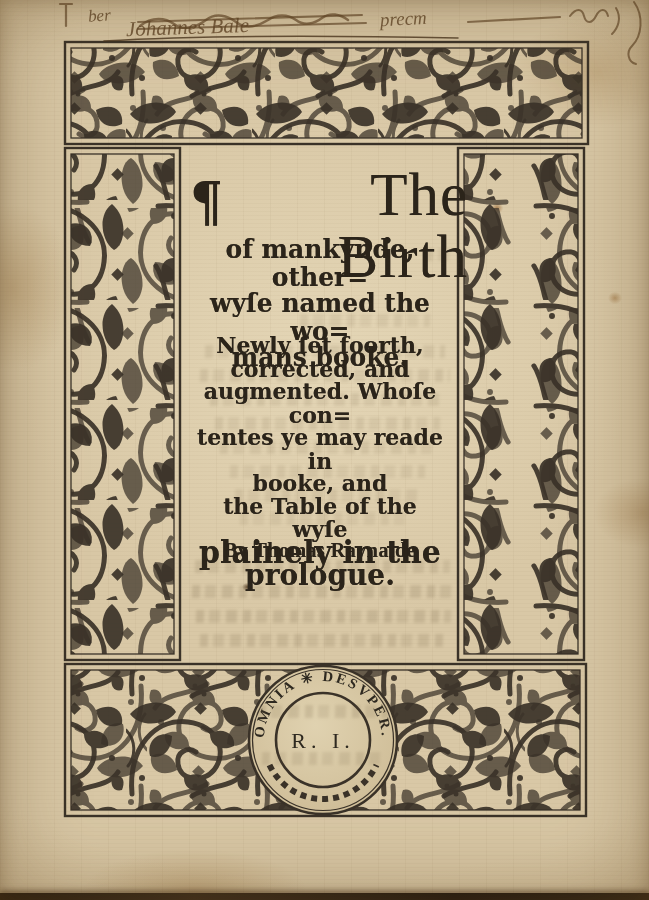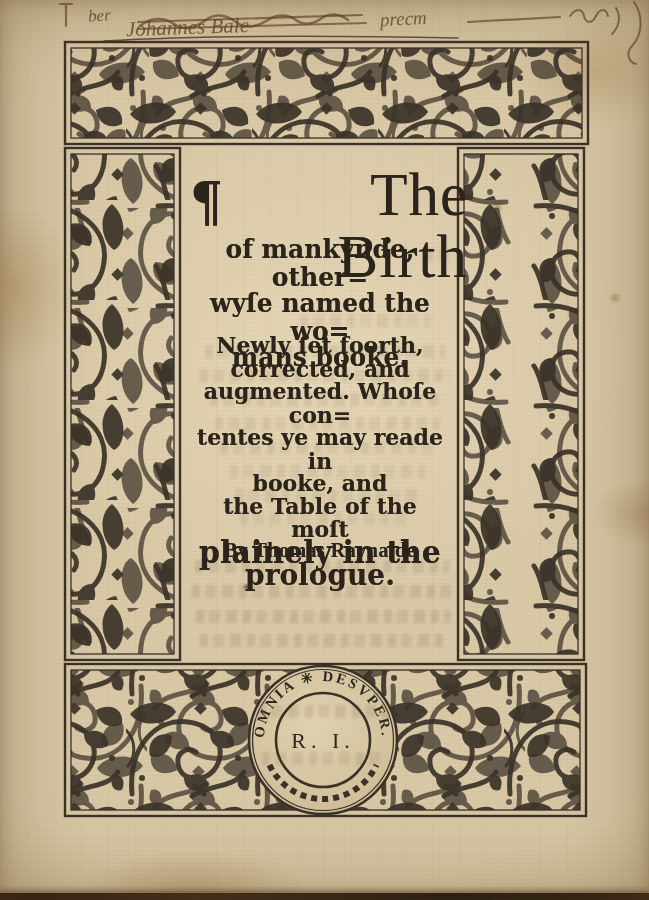--- a/index.html
+++ b/index.html
@@ -185,21 +185,21 @@
     <div class="ink blackletter" style="font-size:25px;line-height:27px">wyſe named the wo=</div>
     <div class="ink blackletter" style="font-size:25px;line-height:27px">mans booke.</div>
   </div>
 
   <div class="abs centercol" style="top:334px">
     <div class="ink blackletter" style="font-size:22px;line-height:23px">Newly ſet foorth, corrected, and</div>
     <div class="ink blackletter" style="font-size:22px;line-height:23px">augmented.  Whoſe con=</div>
     <div class="ink blackletter" style="font-size:22px;line-height:23px">tentes ye may reade in</div>
     <div class="ink blackletter" style="font-size:22px;line-height:23px">booke, and</div>
     <div class="ink blackletter" style="font-size:22px;line-height:23px">the Table of the</div>
-    <div class="ink blackletter" style="font-size:22px;line-height:23px">moſt</div>
+    <div class="ink blackletter" style="font-size:22px;line-height:23px">wyſe</div>
     <div class="ink blackletter" style="font-size:30px;line-height:23px">plainely in the</div>
     <div class="ink blackletter" style="font-size:28px;line-height:23px">prologue.</div>
   </div>
 
   <div class="abs centercol" style="top:540px">
     <div class="ink roman" style="font-size:20px;line-height:21px;font-weight:700;letter-spacing:.5px">By Thomas Raynalde</div>
   </div>
 
   <div class="abs book-edge"></div>
 </div>

